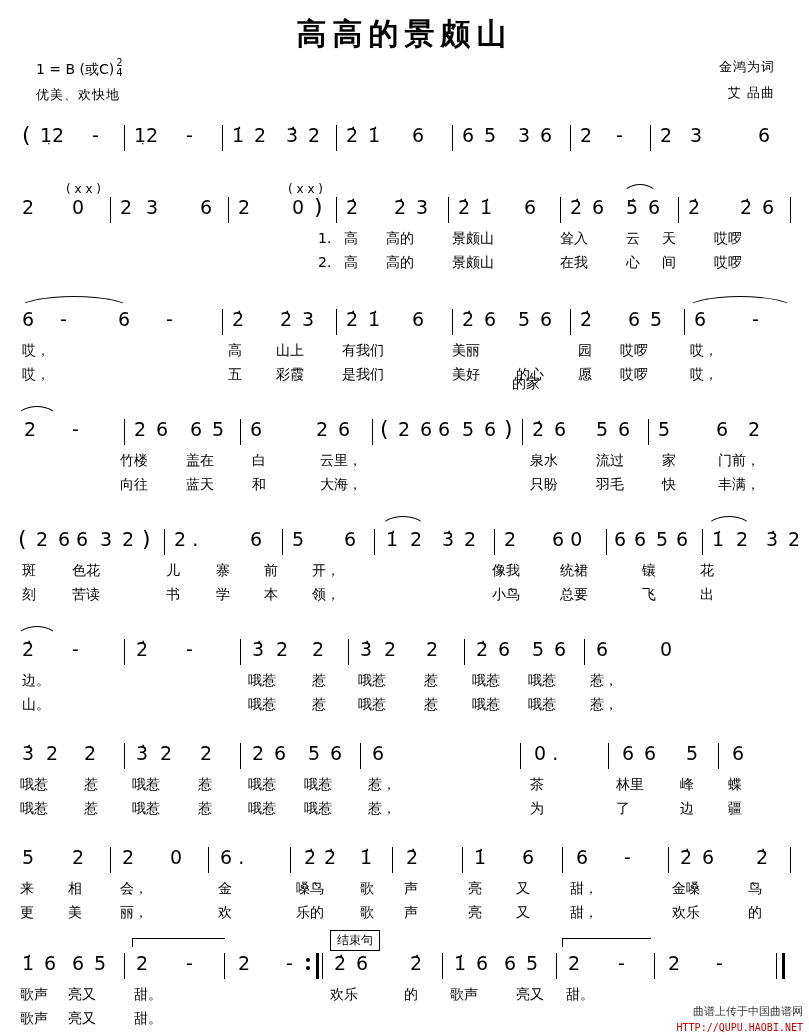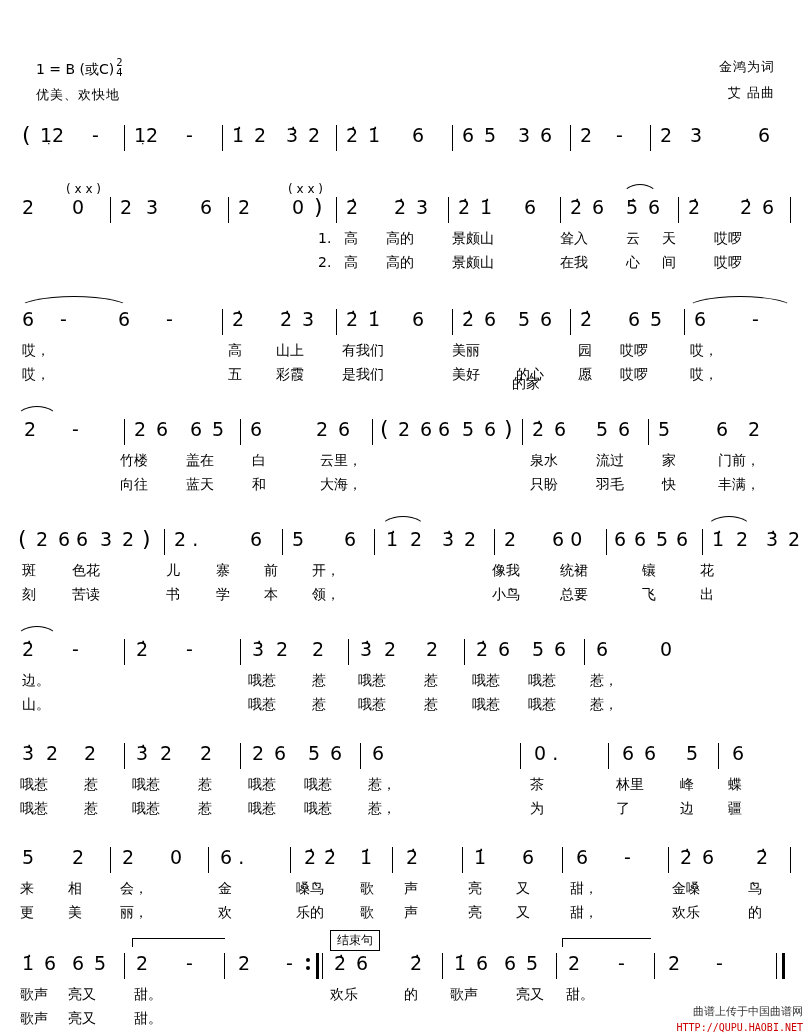--- a/index.html
+++ b/index.html
@@ -116,20 +116,21 @@
     font-family:"DejaVu Sans Mono", monospace;
     font-size:10px;color:#c00;
   }
   .paren{font-size:22px;}
 </style>
 </head>
 <body>
 
 <div class="sheet">
 
+  <div class="title">高高的景颇山</div>
 
   <div class="key">
     <span>1 = B (或C)</span><span class="frac"><span>2</span><br><span>4</span></span>
   </div>
   <div class="tempo">优美、欢快地</div>
   <div class="lyricist">金鸿为词</div>
   <div class="composer">艾 品曲</div>
 
   <div class="system" style="top:124px;">
     <div class="notes">

